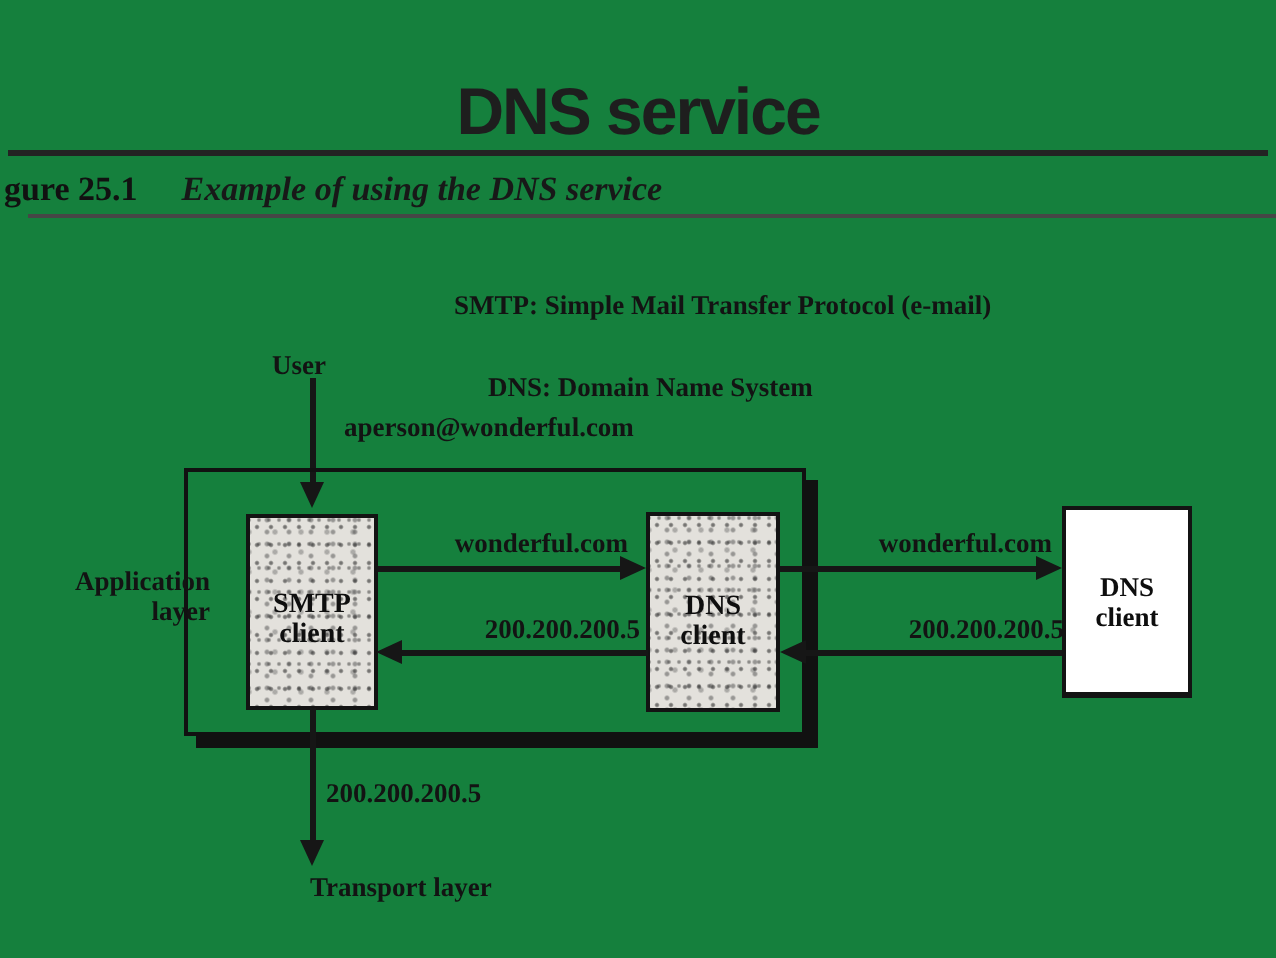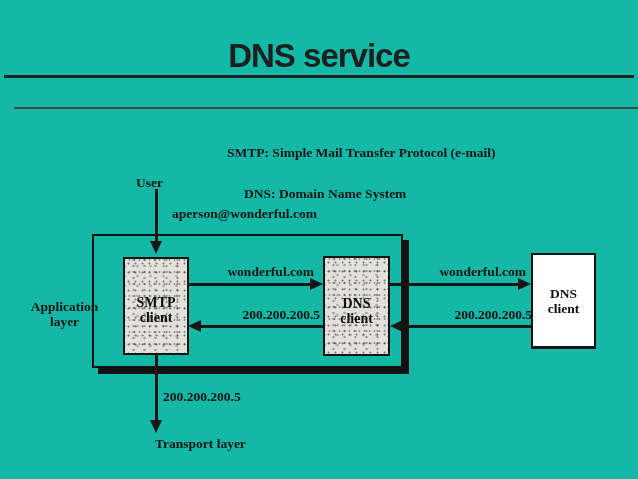--- a/index.html
+++ b/index.html
@@ -1,18 +1,18 @@
 <!DOCTYPE html>
 <html><head>
 <meta charset="utf-8">
 <style>
   * { margin:0; padding:0; box-sizing:border-box; }
   html,body { background:#ffffff; }
   .slide {
-    position:relative; width:638px; height:479px; background:#14b8a6;
+    position:relative; width:638px; height:479px; background:#15803d;
     overflow:hidden; font-family:"Liberation Serif", serif; color:#141414;
   }
   .abs { position:absolute; }
 
   
   .title {
     top:37px; left:0; width:638px; text-align:center;
     font-family:"Liberation Sans", sans-serif; font-weight:600;
     font-size:33px; line-height:37px; letter-spacing:-1px; color:#1e1e1e;
   }
@@ -22,21 +22,21 @@
   .cap-text { font-weight:bold; font-style:italic; margin-left:22px; color:#181818; }
   .caption-rule { top:107px; left:14px; width:624px; height:2px; background:#464646; }
 
   
   .dlabel { font-weight:bold; font-size:13.5px; line-height:15px; white-space:nowrap; color:#131313; }
   .centered { text-align:right; }
   .legend1 { left:227px; top:145px; }
   .legend2 { left:244px; top:163px;margin-top:23px; }
   .user-lbl { left:136px; top:175px; }
   .email-lbl { left:172px; top:206px; }
-  .app-layer { left:24px; top:300px; width:81px; text-align:center; line-height:14.5px; }
+  .app-layer { left:24px; top:284px; width:81px; text-align:right; line-height:14.5px; }
   .transport-lbl { left:112px; top:436px;margin-left:43px; }
   .ip-bottom { left:163px; top:389px; }
   .q1 { left:188px; top:264px; width:126px; }
   .r1 { left:188px; top:307px; width:132px; }
   .q2 { left:398px; top:264px; width:128px; }
   .r2 { left:396px; top:307px; width:136px; }
 
   
   .container-box {
     left:92px; top:234px; width:311px; height:134px;
@@ -70,20 +70,23 @@
   .ah-l { width:0; height:0; border-top:6px solid transparent; border-bottom:6px solid transparent; border-right:13px solid #161616; }
   .ah-d { width:0; height:0; border-left:6px solid transparent; border-right:6px solid transparent; border-top:13px solid #161616; }
 </style>
 </head>
 <body>
 
 <div class="slide">
 
   <div class="abs title">DNS service</div>
   <div class="abs title-rule"></div>
+  <div class="abs caption">
+    <span class="cap-num">gure 25.1</span><span class="cap-text">Example of using the DNS service</span>
+  </div>
   <div class="abs caption-rule"></div>
 
   <div class="abs dlabel legend1">SMTP: Simple Mail Transfer Protocol (e-mail)</div>
   <div class="abs dlabel legend2">DNS: Domain Name System</div>
 
   <div class="abs dlabel user-lbl">User</div>
   <div class="abs vline" style="left:155px; top:189px; height:55px;"></div>
   <div class="abs ah-d" style="left:150px; top:241px;"></div>
   <div class="abs dlabel email-lbl">aperson@wonderful.com</div>
 

